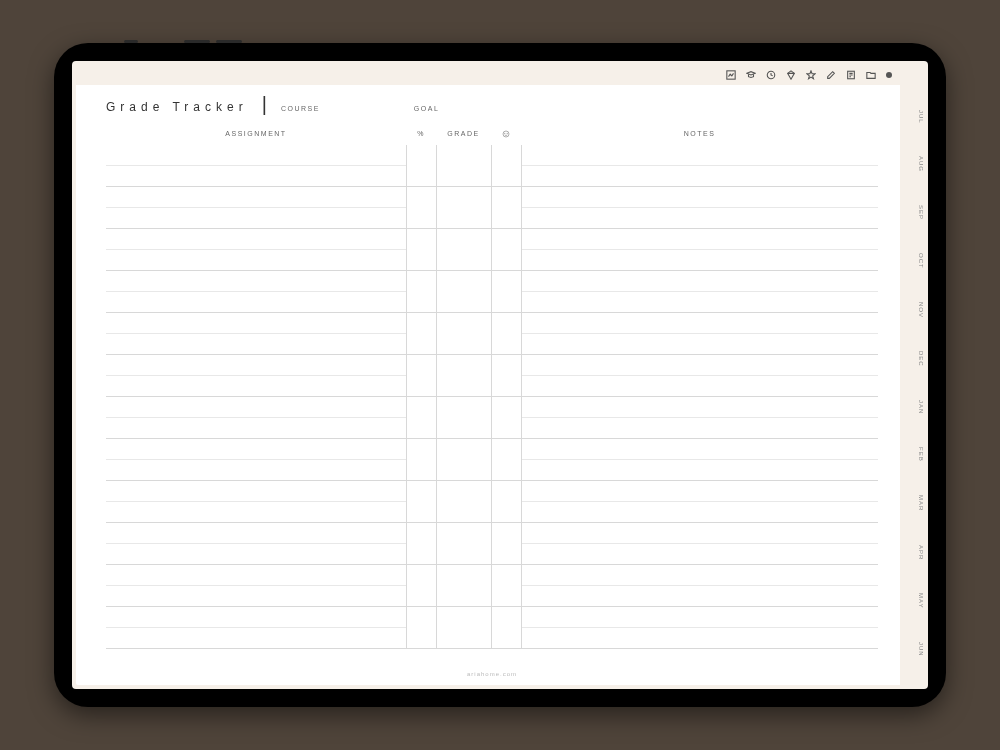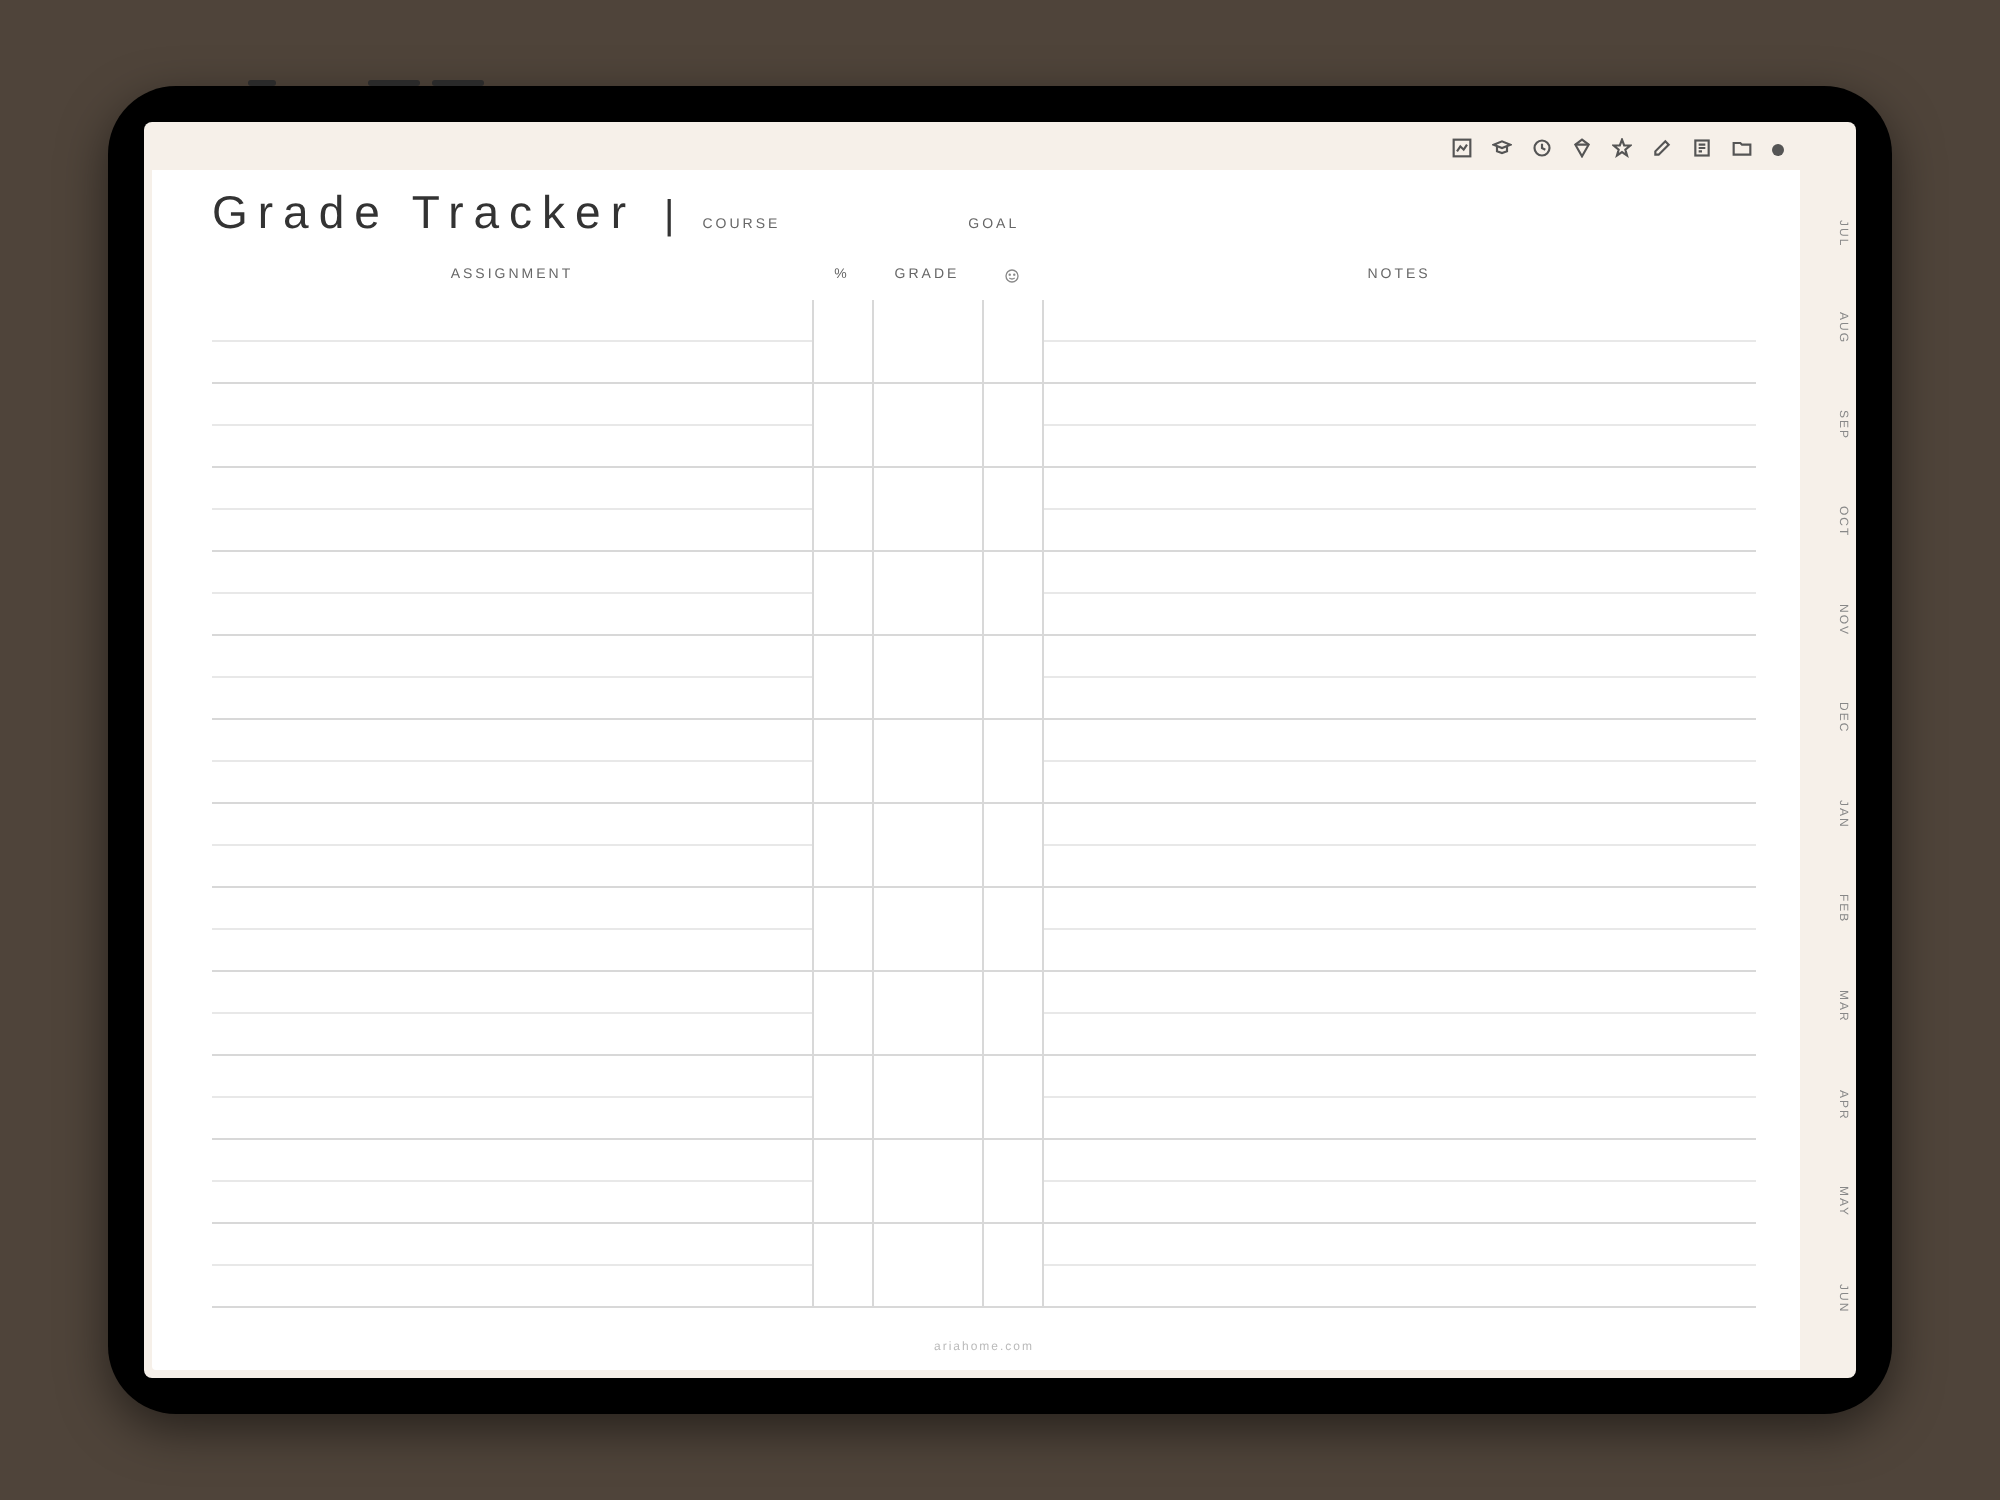--- a/index.html
+++ b/index.html
@@ -64,21 +64,21 @@
     display: flex;
     flex-direction: column;
   }
   .hdr {
     display: flex;
     align-items: baseline;
     gap: 14px;
     margin-bottom: 14px;
   }
   .hdr h1 {
-    font-size: 23px;
+    font-size: 12px;
     font-weight: 400;
     letter-spacing: 5px;
     color: #333;
   }
   .hdr .bar { font-size:20px; color:#333; font-weight:300;}
   .hdr .lbl { font-size:7px; letter-spacing:1.5px; color:#666; margin-right:80px;}
   .cols {
     display: flex;
     font-size: 7px;
     letter-spacing: 1.5px;

